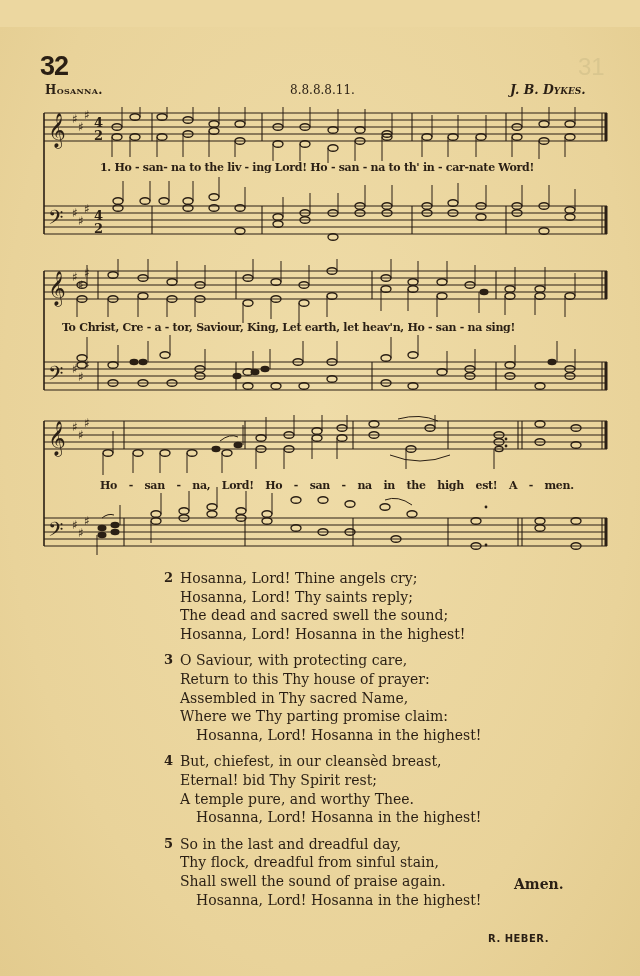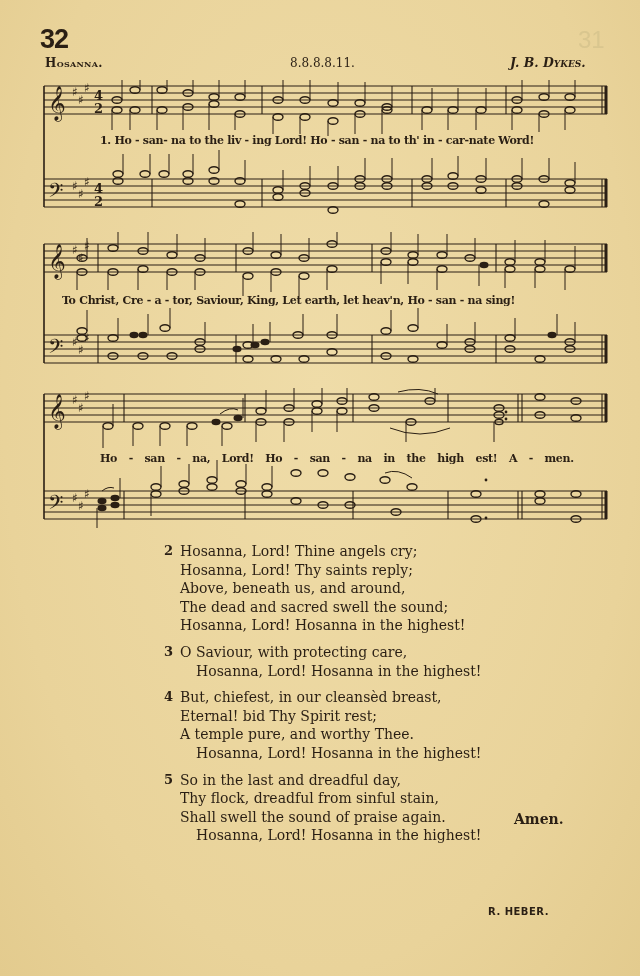--- a/index.html
+++ b/index.html
@@ -1,19 +1,19 @@
 <!DOCTYPE html>
 <html><head>
 <meta charset="utf-8">
 <style>
   html,body{margin:0;padding:0;}
   body{width:640px;height:976px;background:#ecd7a0;position:relative;overflow:hidden;
        font-family:"DejaVu Serif","Liberation Serif",serif;color:#2a1f14;}
   .page{position:absolute;inset:0;background:
-      radial-gradient(ellipse at 50% 40%, #efdca8 0%, #e9d39a 70%, #e3cb8e 100%);}
+      radial-gradient(ellipse at 50% 40%, #efdca8 0%, #e9d39a 70%, #e3cb8e 100%); margin-top: 27px;}
   .hymn-number{position:absolute;left:40px;top:24px;font-size:27px;font-weight:bold;
       font-family:"Liberation Sans","DejaVu Sans",sans-serif;letter-spacing:-1px;}
   .ghost-number{position:absolute;left:578px;top:26px;font-size:24px;color:#d9c68f;
       font-family:"Liberation Sans",sans-serif;}
   .tune-name{position:absolute;left:45px;top:56px;font-size:12px;font-weight:bold;
       font-variant:small-caps;letter-spacing:0.3px;}
   .meter{position:absolute;left:290px;top:56px;font-size:12px;}
   .composer{position:absolute;left:510px;top:55px;font-size:12.5px;font-weight:bold;
       font-variant:small-caps;font-style:italic;}
   .system{position:absolute;left:40px;width:572px;}
@@ -510,27 +510,29 @@
       </g>
     </svg>
     <div class="lyric" style="left:60px;top:64px;word-spacing:8px;">Ho - san - na, Lord! Ho - san - na in the high est! A - men.</div>
   </div>
 
   <div class="verses">
     <div class="verse">
       <span class="vnum">2</span>
       <span class="vline">Hosanna, Lord! Thine angels cry;</span>
       <span class="vline">Hosanna, Lord! Thy saints reply;</span>
-      <span class="vline">Above, beneath us, and around,</span>
       <span class="vline">The dead and sacred swell the sound;</span>
       <span class="vline">Hosanna, Lord! Hosanna in the highest!</span>
     </div>
     <div class="verse">
       <span class="vnum">3</span>
       <span class="vline">O Saviour, with protecting care,</span>
+      <span class="vline">Return to this Thy house of prayer:</span>
+      <span class="vline">Assembled in Thy sacred Name,</span>
+      <span class="vline">Where we Thy parting promise claim:</span>
       <span class="vline refrain">Hosanna, Lord! Hosanna in the highest!</span>
     </div>
     <div class="verse">
       <span class="vnum">4</span>
       <span class="vline">But, chiefest, in our cleansèd breast,</span>
       <span class="vline">Eternal! bid Thy Spirit rest;</span>
       <span class="vline">A temple pure, and worthy Thee.</span>
       <span class="vline refrain">Hosanna, Lord! Hosanna in the highest!</span>
     </div>
     <div class="verse">

